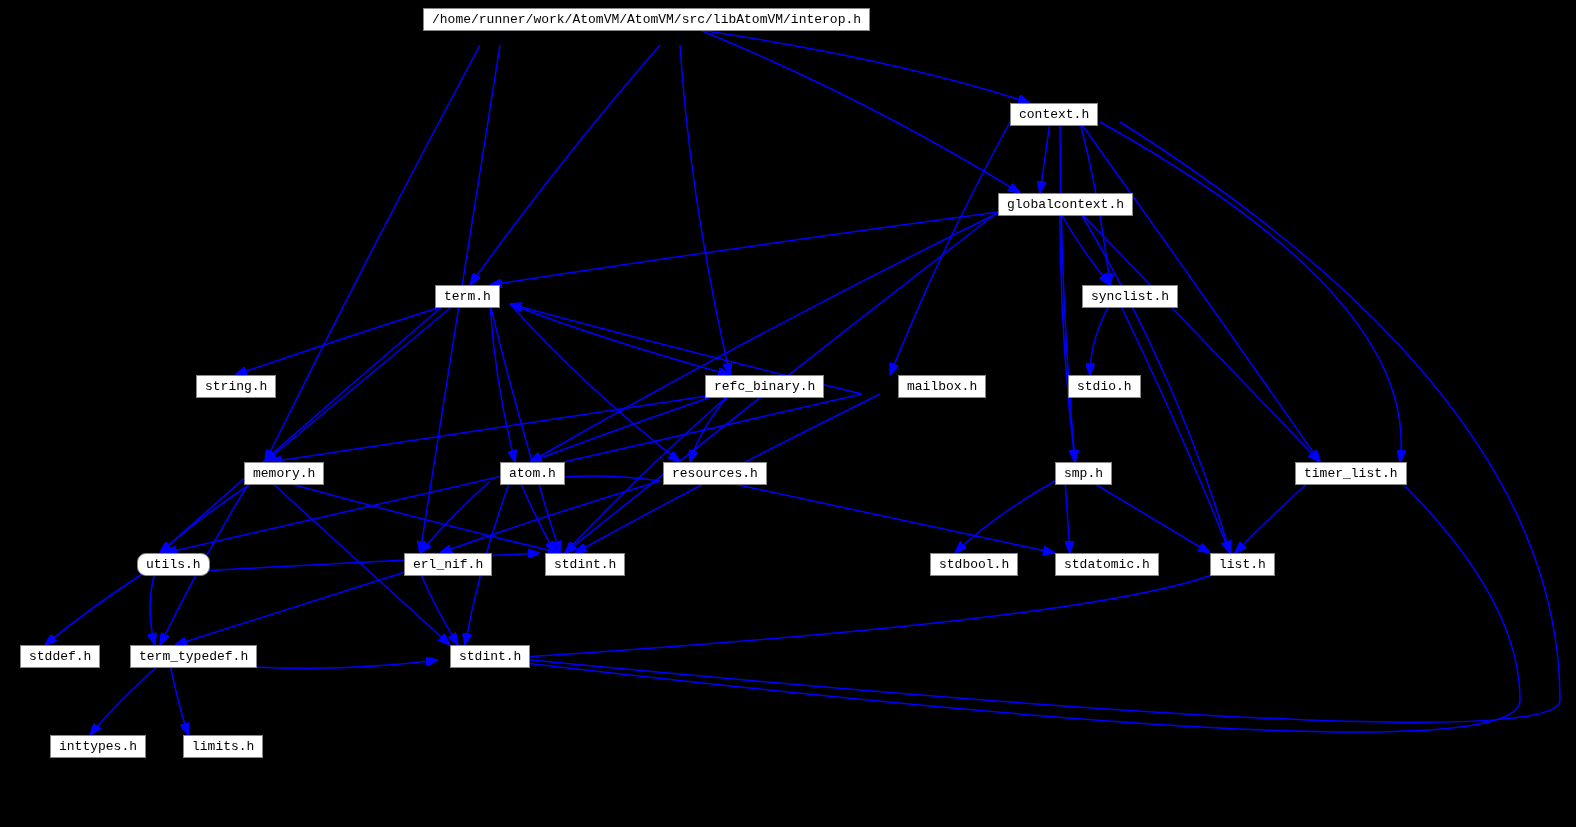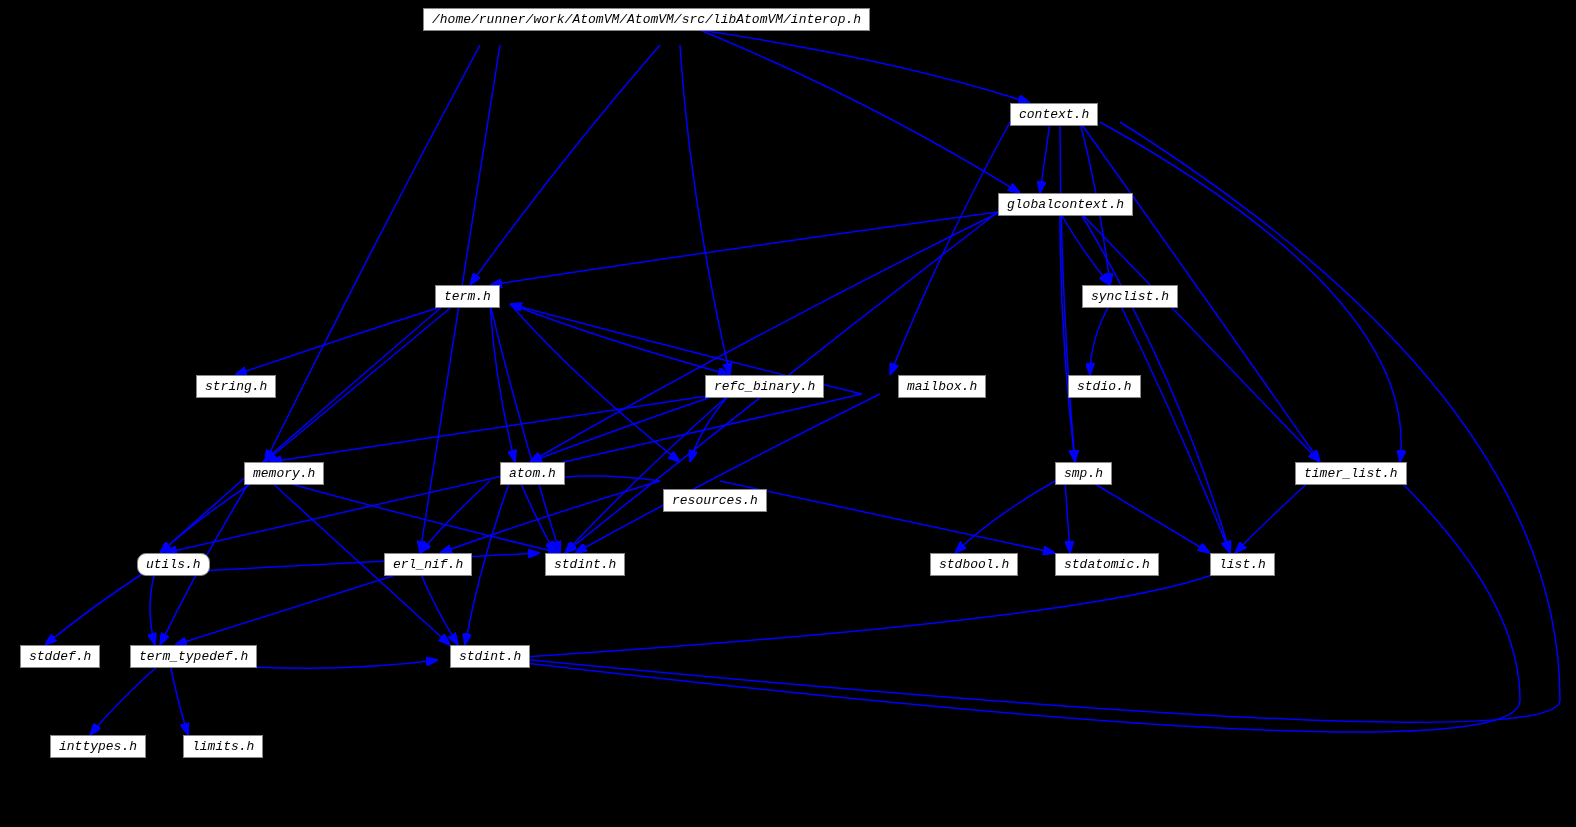--- a/index.html
+++ b/index.html
@@ -13,21 +13,20 @@
     }
     .node-box {
       position: absolute;
       background: #fff;
       border: 1px solid #888;
       padding: 3px 8px;
       font-size: 13px;
       color: #000;
       white-space: nowrap;
       z-index: 10;
-      font-style: italic;
     }
     svg.edges {
       position: absolute;
       top: 0; left: 0;
       width: 1576px;
       height: 827px;
       z-index: 5;
     }
     svg.edges path, svg.edges line {
       stroke: blue;
@@ -186,29 +185,29 @@
 <div class="node-box" style="left:705px; top:375px;">refc_binary.h</div>
 
 <div class="node-box" style="left:862px; top:375px;margin-left:36px;">mailbox.h</div>
 
 <div class="node-box" style="left:1068px; top:375px;">stdio.h</div>
 
 <div class="node-box" style="left:244px; top:462px;">memory.h</div>
 
 <div class="node-box" style="left:500px; top:462px;">atom.h</div>
 
-<div class="node-box" style="left:663px; top:462px;margin-top:27px;">resources.h</div>
+<div class="node-box" style="left:663px; top:462px;">resources.h</div>
 
 <div class="node-box" style="left:1055px; top:462px;">smp.h</div>
 
 <div class="node-box" style="left:1295px; top:462px;">timer_list.h</div>
 
 <div class="node-box" style="left:137px; top:553px;border-radius:9px;">utils.h</div>
 
-<div class="node-box" style="left:384px; top:553px;">erl_nif.h</div>
+<div class="node-box" style="left:404px; top:553px;">erl_nif.h</div>
 
 <div class="node-box" style="left:545px; top:553px;">stdint.h</div>
 
 <div class="node-box" style="left:930px; top:553px;">stdbool.h</div>
 
 <div class="node-box" style="left:1055px; top:553px;">stdatomic.h</div>
 
 <div class="node-box" style="left:1210px; top:553px;">list.h</div>
 
 <div class="node-box" style="left:20px; top:645px;">stddef.h</div>

